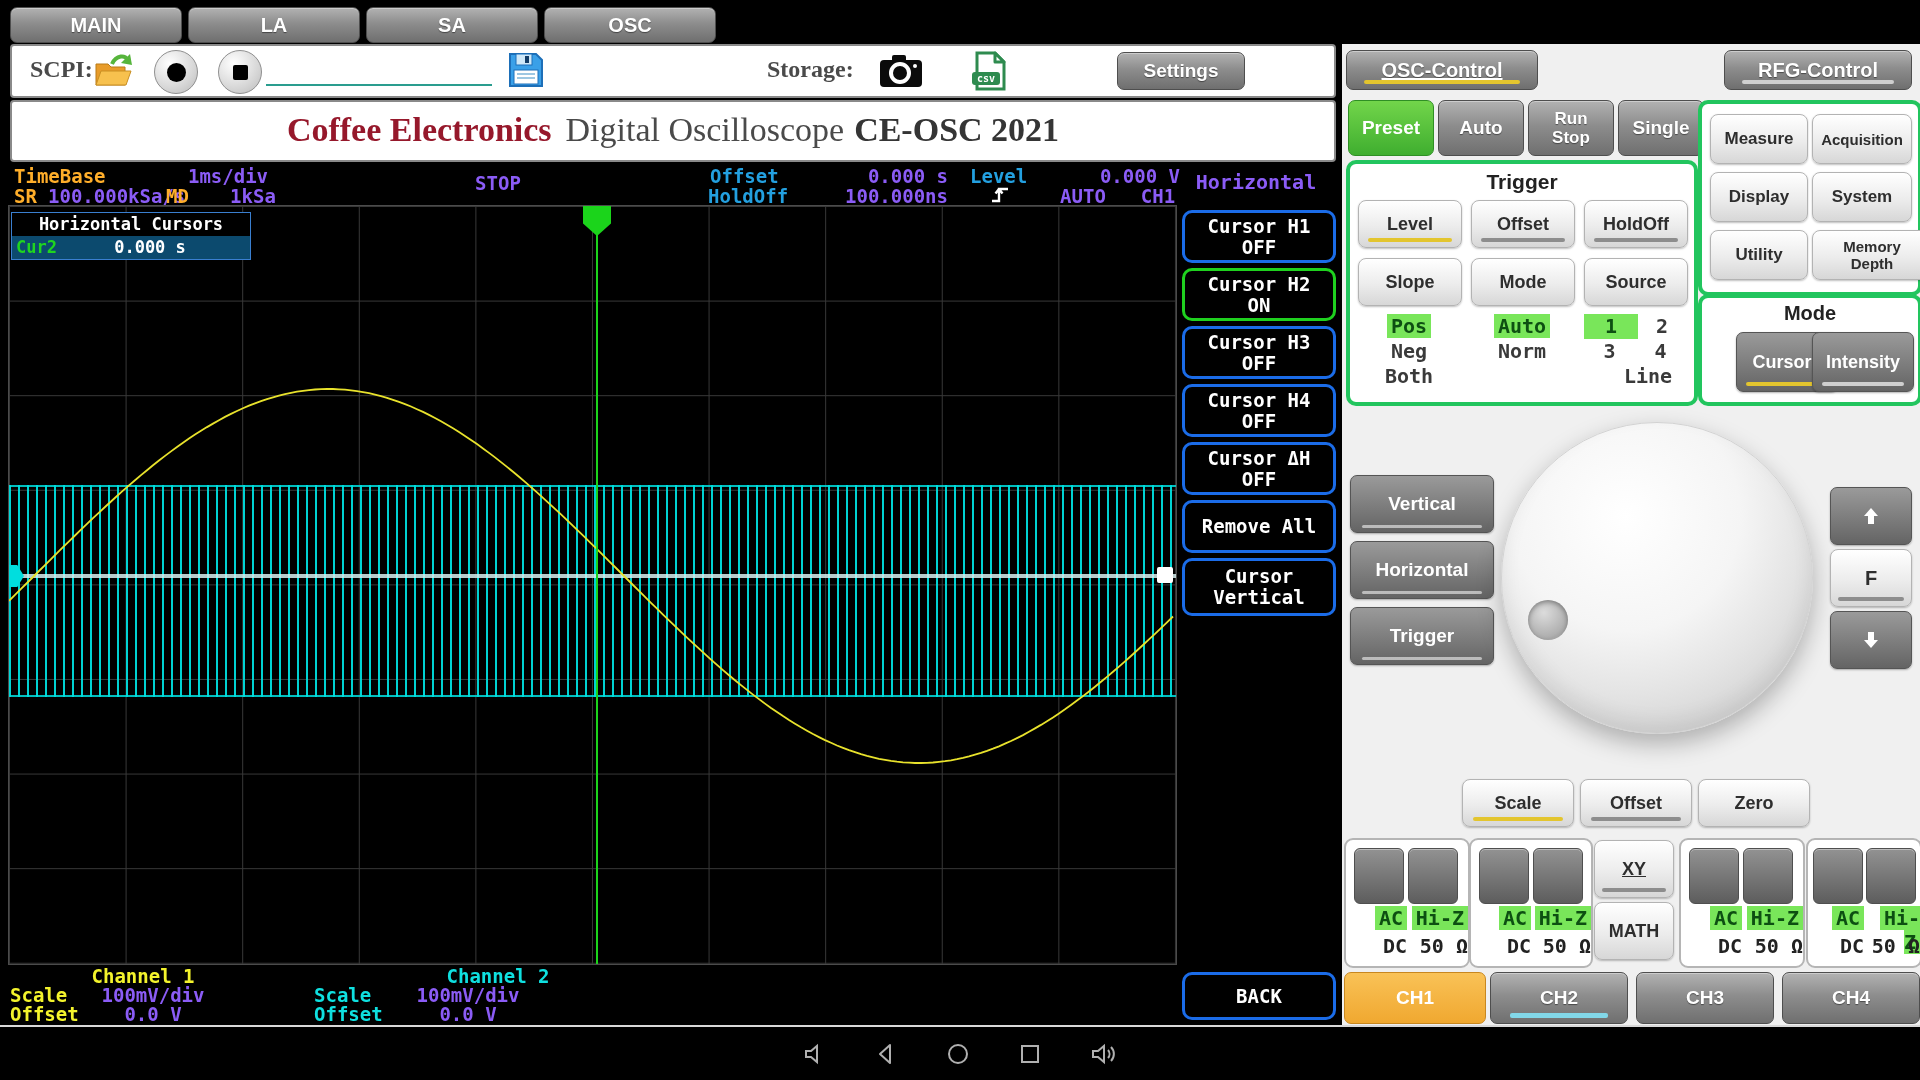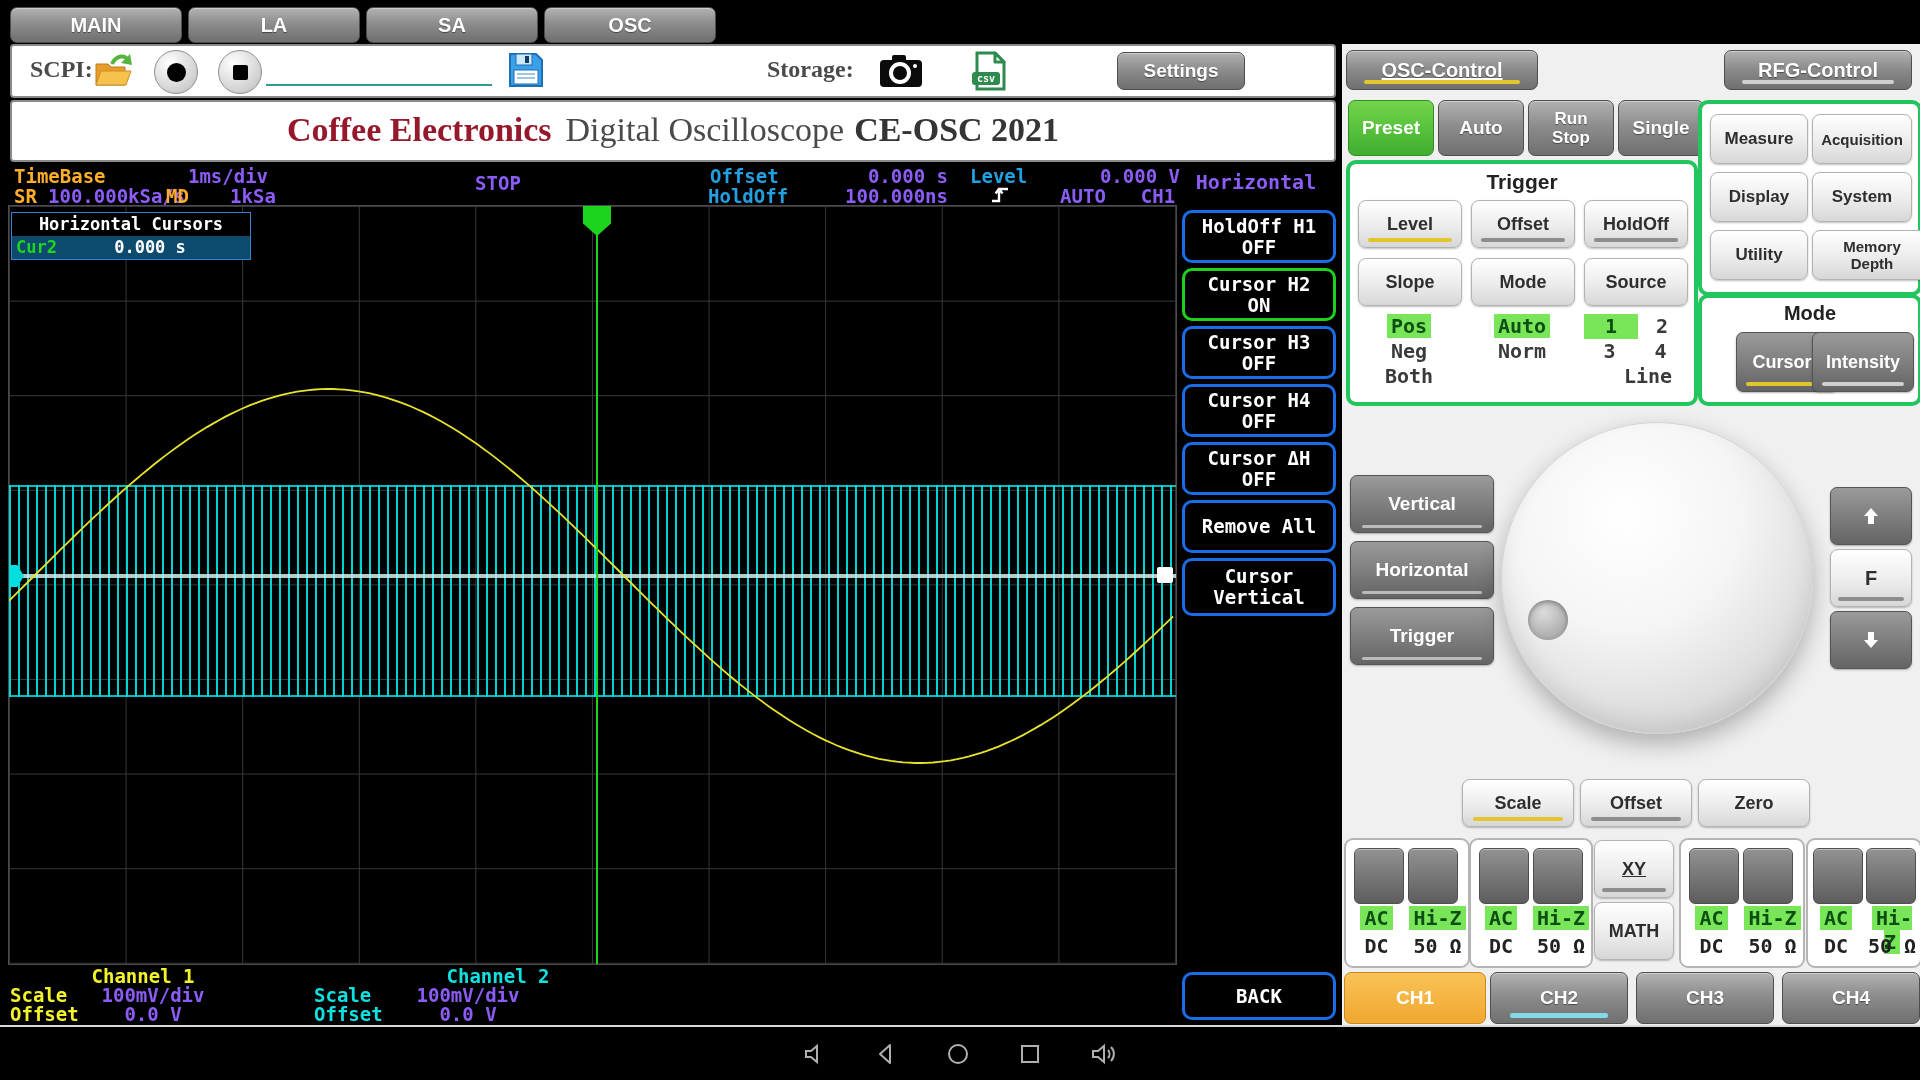--- a/index.html
+++ b/index.html
@@ -71,21 +71,21 @@
     background:radial-gradient(circle at 40% 30%,#ffffff 0%,#f5f5f5 40%,#e4e4e4 62%,#d0d0d0 84%,#bfbfbf 100%);
     box-shadow:0 10px 24px rgba(0,0,0,.28), inset 0 -10px 20px rgba(0,0,0,.07);}
   .dimple{left:26px;top:177px;width:40px;height:40px;border-radius:50%;
     background:radial-gradient(circle at 40% 32%,#dcdcdc,#ababab 72%,#cacaca);
     box-shadow:inset 0 2px 5px rgba(0,0,0,.35);}
   .cpl-box{background:#fff;border:2px solid #b5b5b5;border-radius:9px;}
   .sqbtn{width:48px;height:54px;border-radius:6px;border:1px solid #4f4f4f;cursor:pointer;
     background:linear-gradient(#929292,#5d5d5d);box-shadow:inset 0 1px 0 rgba(255,255,255,.4);}
   .cpl-row{position:absolute;left:0;width:100%;display:flex;font-family:"DejaVu Sans Mono",monospace;
     font-weight:bold;font-size:20px;color:#222;}
-  .cpl-row>span{flex:1;text-align:center;}
+  .cpl-row>span{flex:1;text-align:right;}
   .chtab{height:50px;font-size:19px;}
   .ch1-tab{background:linear-gradient(#f9c257,#f0a830);border:1px solid #c8871f;border-radius:7px;color:#fff;
     font-weight:bold;display:flex;align-items:center;justify-content:center;cursor:pointer;}
   .cyan-ul::after{content:"";position:absolute;bottom:5px;left:14%;width:72%;height:5px;background:#82d7e8;border-radius:2px;}
   
   .navbar{left:0;top:1028px;width:1920px;height:52px;background:#000;display:flex;align-items:center;
     justify-content:center;gap:46px;}
   .navbar svg{cursor:pointer;}
   .appedge{left:0;top:1025px;width:1920px;height:2px;background:#d9d9d9;}
   svg text{font-family:"DejaVu Sans Mono",monospace;}
@@ -189,21 +189,21 @@
         <div class="t">Horizontal Cursors</div>
         <div class="r">
           <span class="abs c-green" style="left:4px;">Cur2</span>
           <span class="abs" style="left:58px;width:160px;text-align:center;">0.000 s</span>
         </div>
       </div>
     </div>
 
     <span class="abs c-white" style="left:1174px;top:8px;width:148px;text-align:center;font-size:20px;">Horizontal</span>
     <div class="abs scope-btn" style="top:48px;">
-      <span>HoldOff H1</span>
+      <span>Cursor H1</span>
         <span>OFF</span>
     </div>
     <div class="abs scope-btn on" style="top:106px;">
       <span>Cursor H2</span>
         <span>ON</span>
     </div>
     <div class="abs scope-btn" style="top:164px;">
       <span>Cursor H3</span>
         <span>OFF</span>
     </div>

